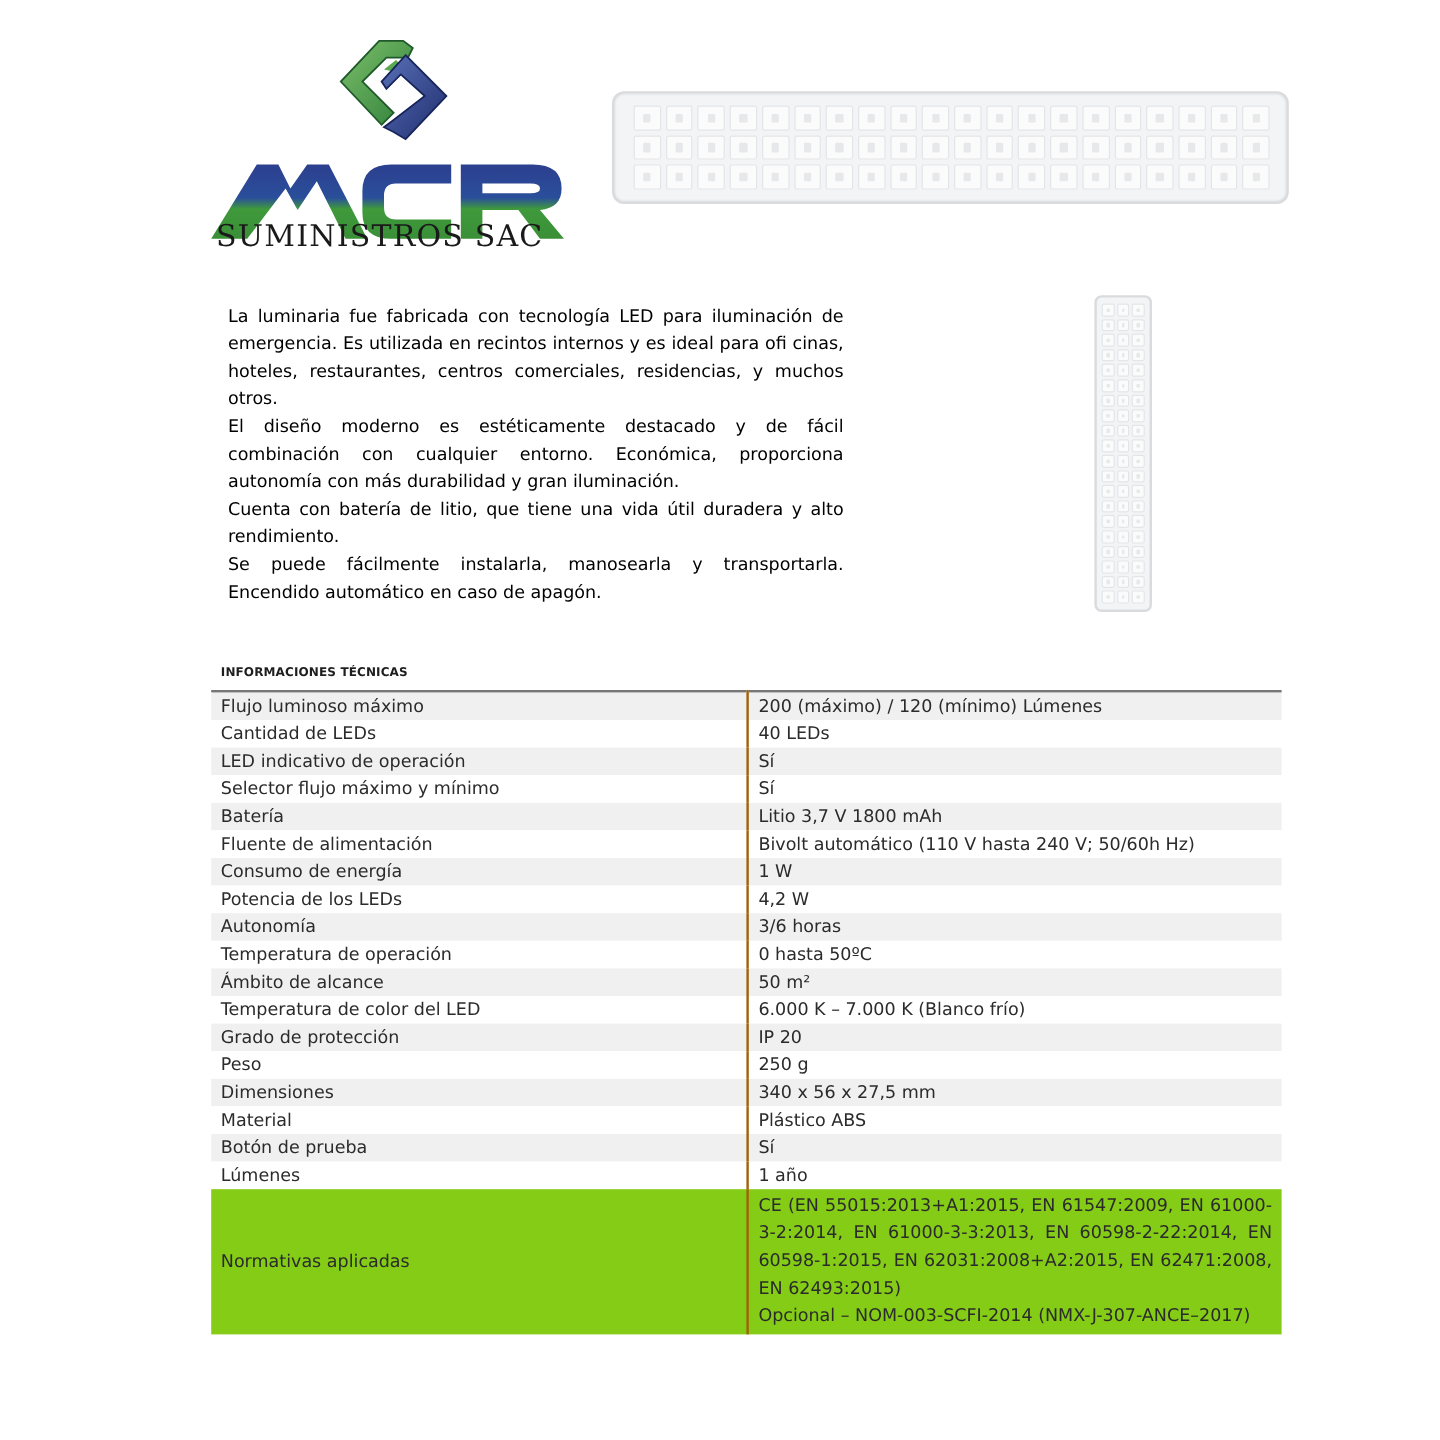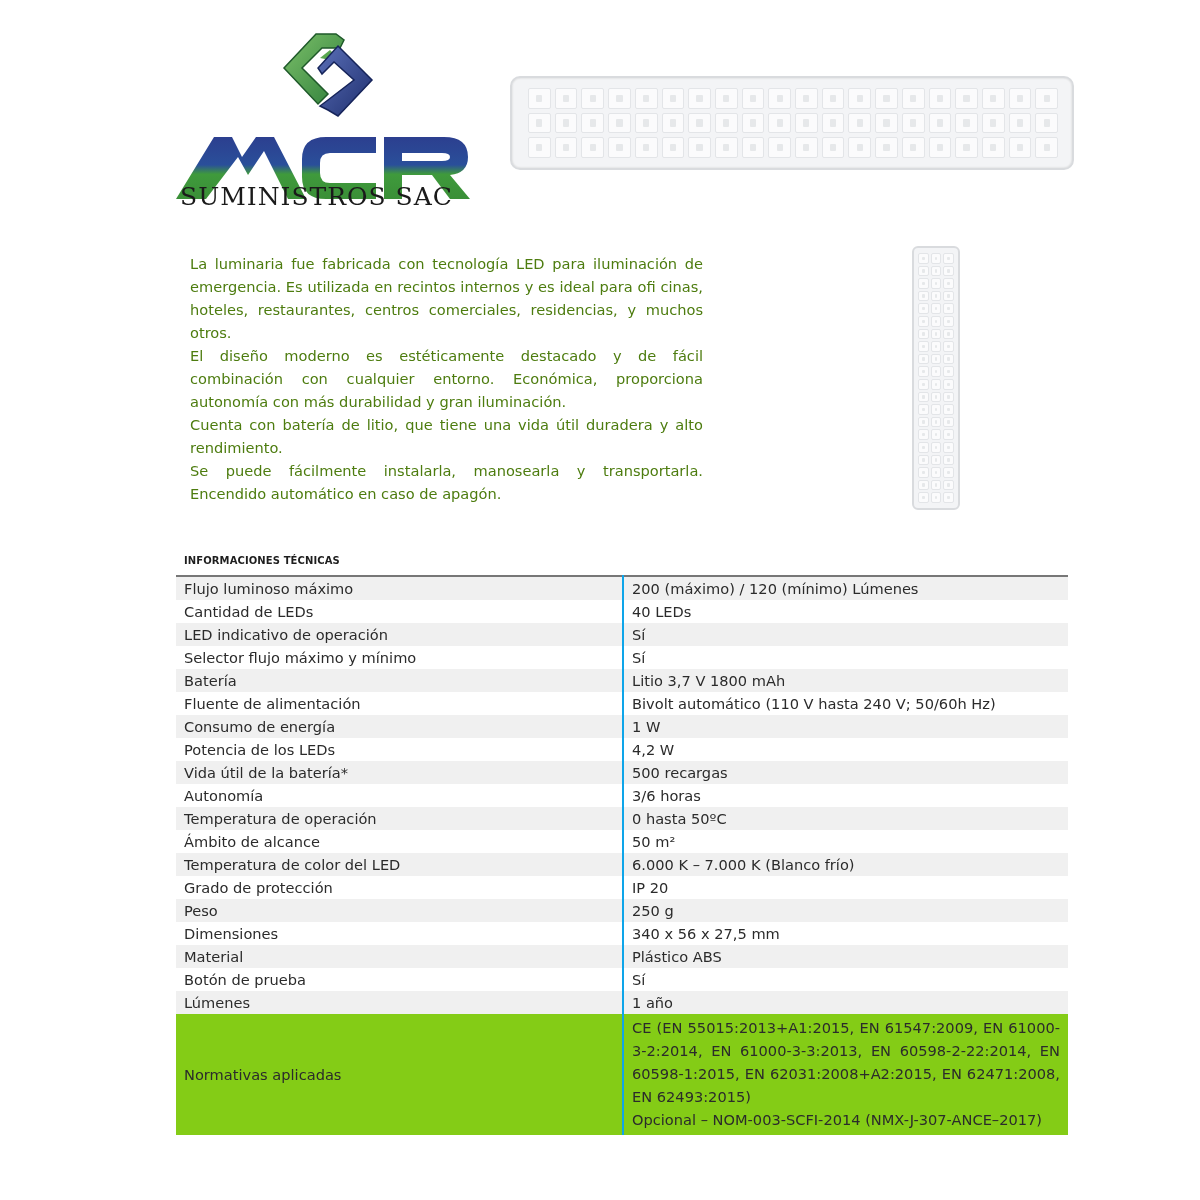--- a/index.html
+++ b/index.html
@@ -39,36 +39,36 @@
     }
     .lamp-v .grid {
       position: absolute; left: 4px; top: 5px; right: 4px; bottom: 5px;
       display: grid; grid-template-columns: repeat(3, 1fr); grid-template-rows: repeat(20, 1fr);
       gap: 2px;
     }
 
     
     .desc {
       position: absolute; left: 190px; top: 252px; width: 513px;
-      font-size: 14.6px; line-height: 23px; color: #4d7c0f;
+      font-size: 14.6px; line-height: 23px; color: #000000;
     }
     .desc p { margin: 0; text-align: justify; text-align-last: left; }
 
     
     .spec-title {
       position: absolute; left: 184px; top: 555px;
       font-size: 10px; font-weight: bold; color: #1e1e1e; letter-spacing: 0.1px;
     }
     .spec-table {
       position: absolute; left: 176px; top: 575px; width: 892px;
       border-collapse: collapse; font-size: 14.6px; color: #2b2b2b;
     }
     .spec-table { border-top: 2px solid #777; }
     .spec-table td { padding: 0 8px; height: 23px; vertical-align: middle; }
-    .spec-table td.k { width: 430px; border-right: 2px solid #0ea5e9; }
+    .spec-table td.k { width: 430px; border-right: 2px solid #a16207; }
     .spec-table tr:nth-child(odd) td { background: #f0f0f0; }
     .spec-table tr:nth-child(even) td { background: #ffffff; }
     .spec-table tr.tall td { background: #84cc16; }
     .spec-table tr.tall td.v { padding-top: 2px; padding-bottom: 4px; line-height: 23px; }
     .spec-table tr.tall td.v .blk { text-align: justify; }
   </style>
 </head>
 <body>
 
 <div class="logo">
@@ -269,24 +269,20 @@
       </tr>
     <tr>
         <td class="k">Consumo de energía</td>
         <td class="v">1 W</td>
       </tr>
     <tr>
         <td class="k">Potencia de los LEDs</td>
         <td class="v">4,2 W</td>
       </tr>
     <tr>
-        <td class="k">Vida útil de la batería*</td>
-        <td class="v">500 recargas</td>
-      </tr>
-    <tr>
         <td class="k">Autonomía</td>
         <td class="v">3/6 horas</td>
       </tr>
     <tr>
         <td class="k">Temperatura de operación</td>
         <td class="v">0 hasta 50ºC</td>
       </tr>
     <tr>
         <td class="k">Ámbito de alcance</td>
         <td class="v">50 m²</td>

